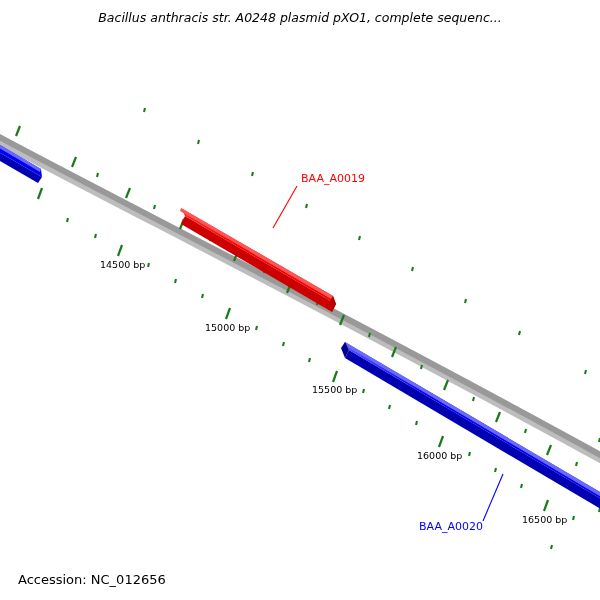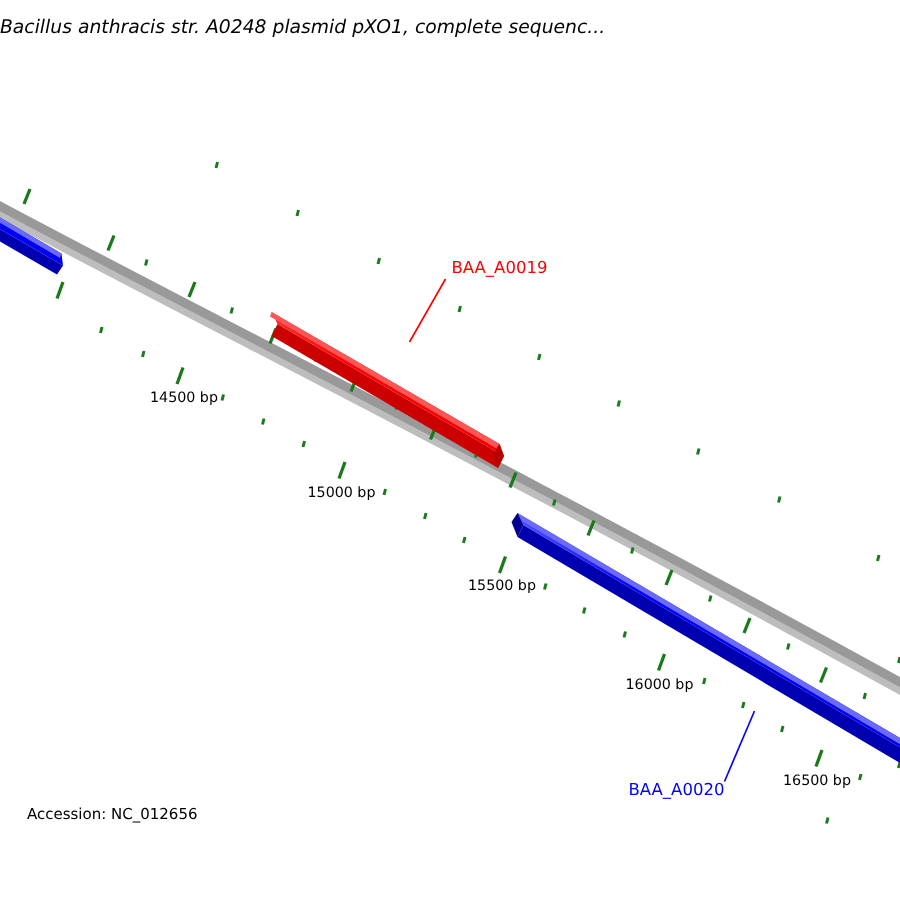--- a/index.html
+++ b/index.html
@@ -24,20 +24,21 @@
     background: #ffffff;
   }
 
   
   .title-bar {
     position: absolute;
     left: 0;
     top: 6px;
     width: 600px;
     height: 24px;
+    text-align: center;
     line-height: 24px;
     font-style: italic;
     font-size: 12.5px;
     color: #000000;
     white-space: nowrap;
     overflow: hidden;
   }
 
   
   .map-canvas {
@@ -48,24 +49,24 @@
     height: 512px;
   }
   .map-canvas svg {
     display: block;
   }
 
   
   .status-bar {
     position: absolute;
     left: 0;
-    top: 531px;
+    top: 565px;
     width: 492px;
     height: 30px;
-    font-size: 10px;
+    font-size: 13px;
     color: #000000;
   }
   .status-left {
     position: absolute;
     left: 18px;
     top: 7px;
     white-space: nowrap;
   }
   .status-right {
     position: absolute;

